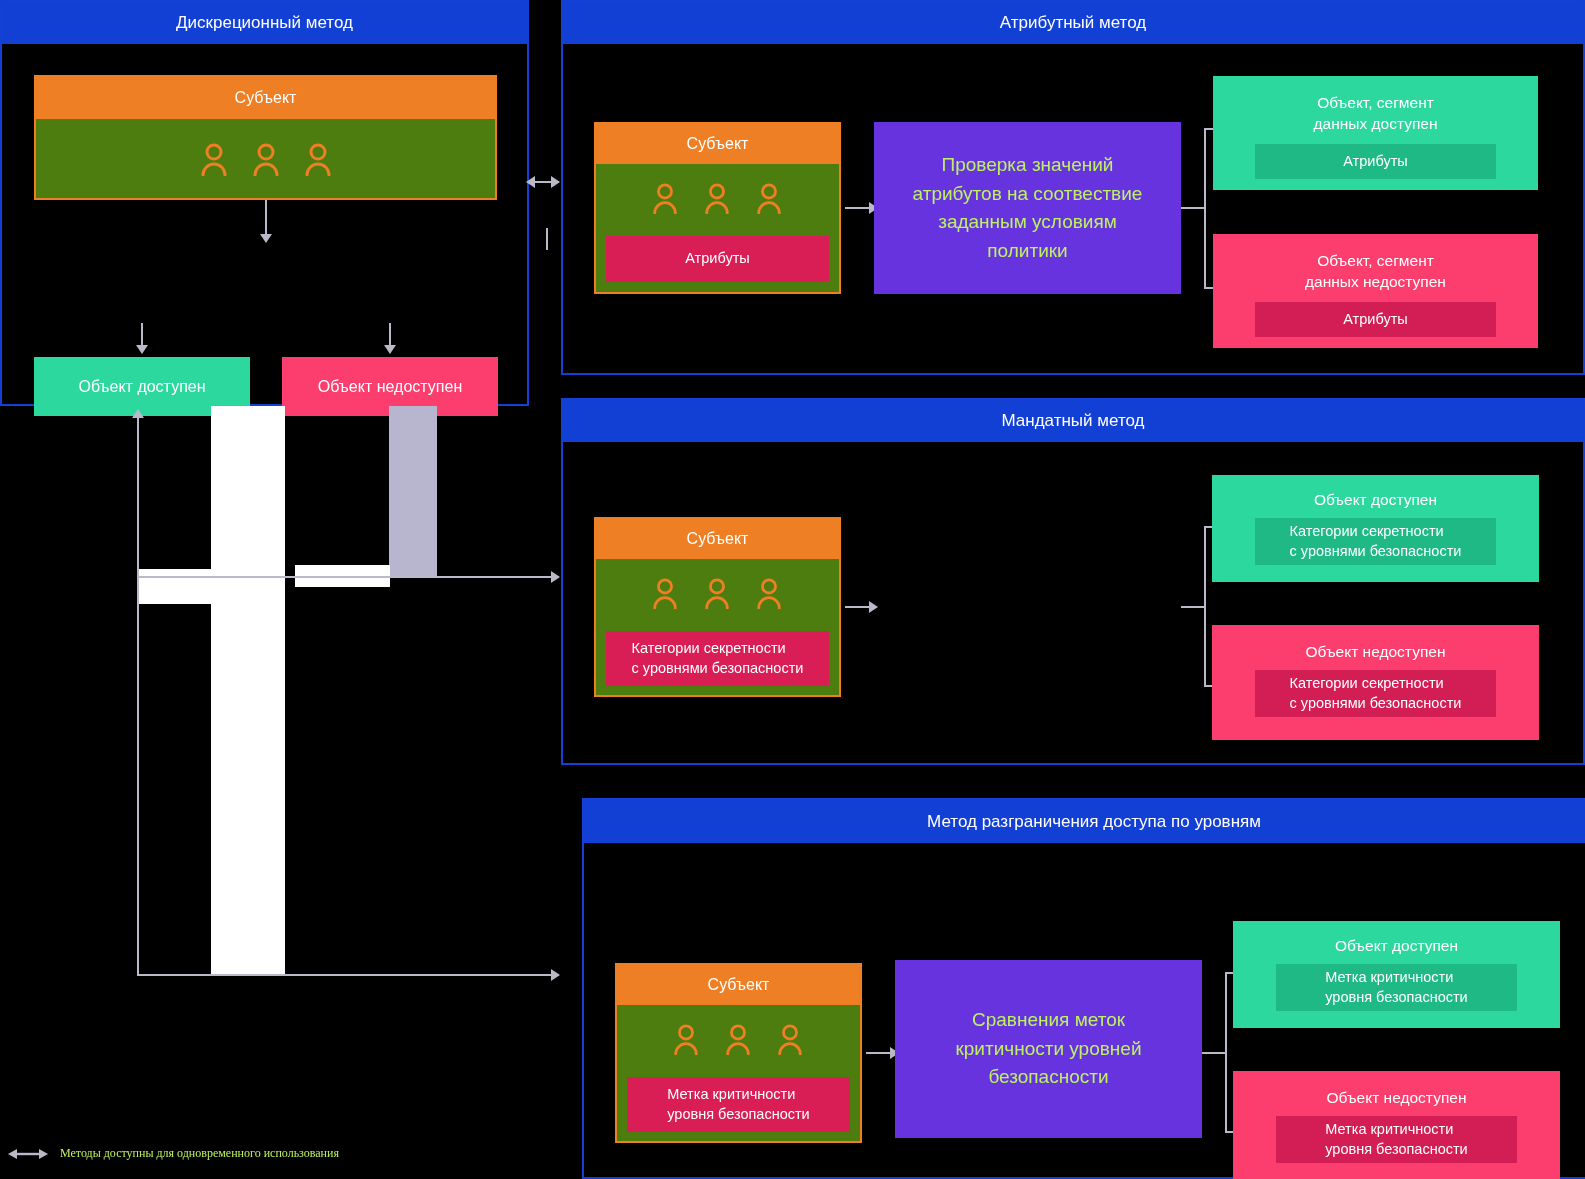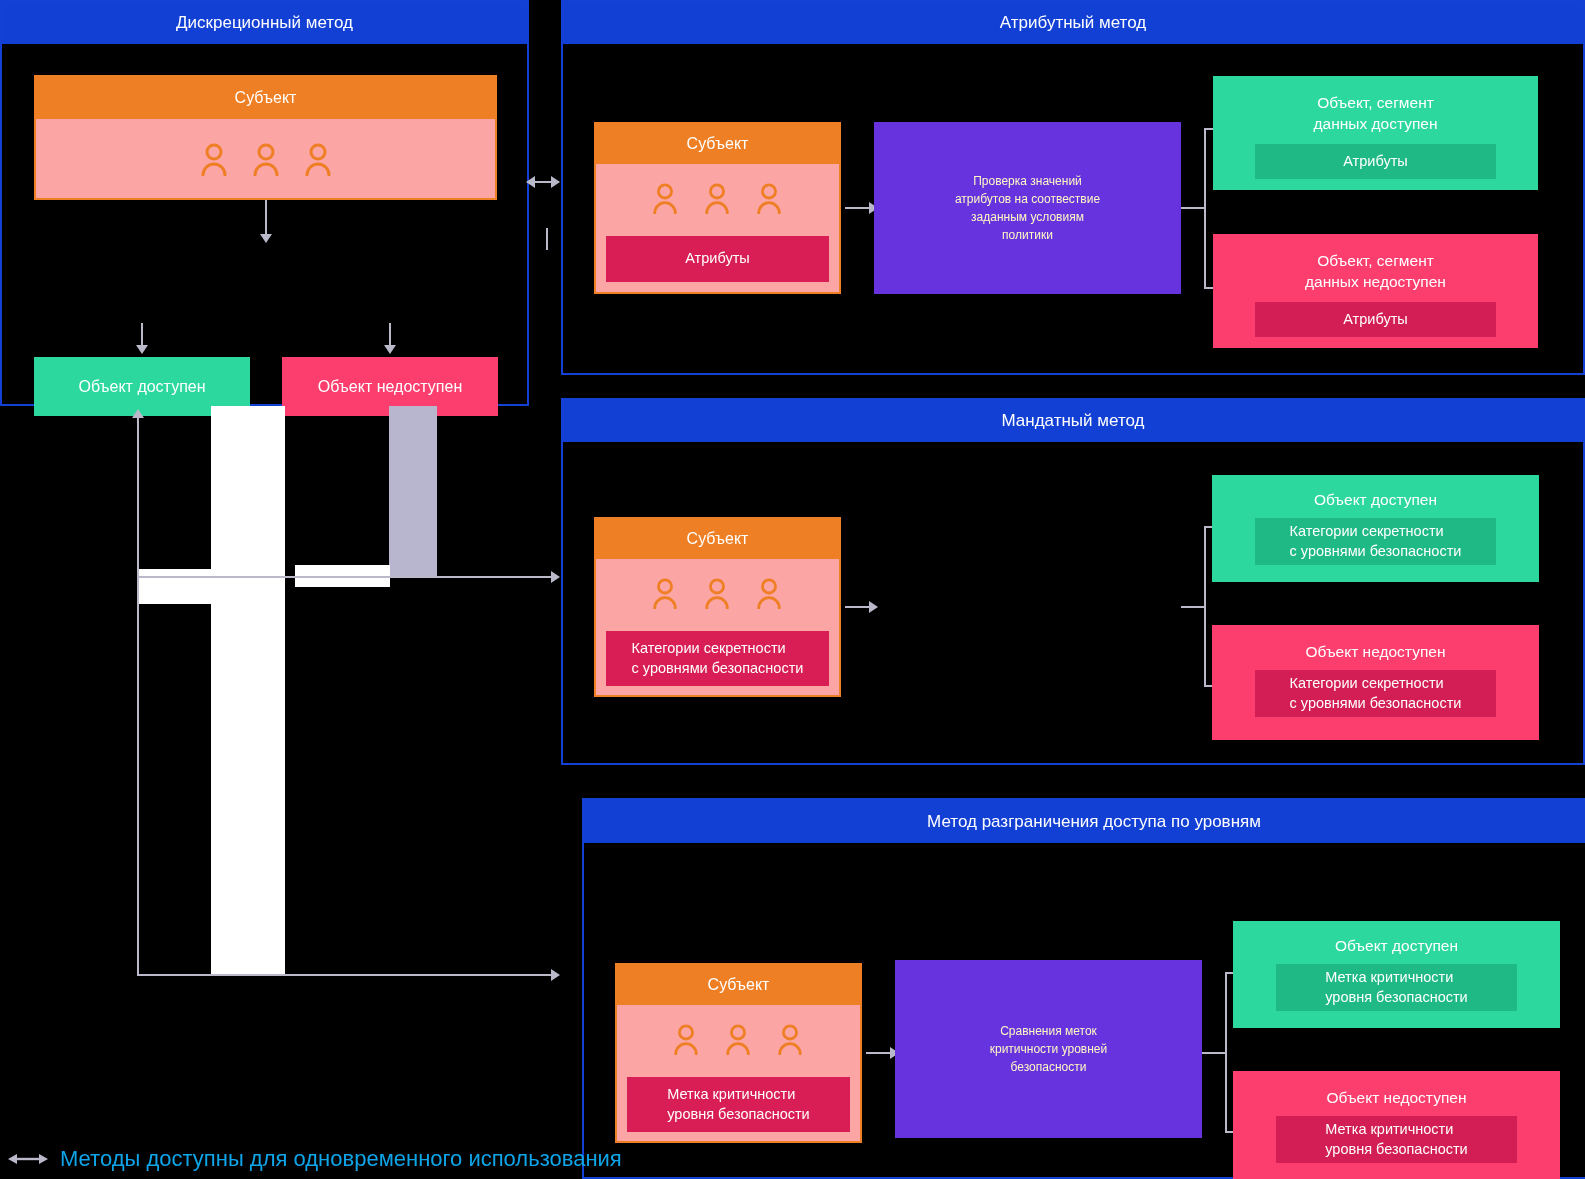--- a/index.html
+++ b/index.html
@@ -14,37 +14,37 @@
   
   .panel { position: absolute; border: 2px solid #1540d6; background: #000000; }
   .panel-header {
     background: #123fd4; color: #ffffff;
     font-size: 17px; text-align: center;
     display: flex; align-items: center; justify-content: center;
   }
   .panel-body { position: relative; width: 100%; }
 
   
-  .subject { position: absolute; border: 2px solid #ee7f24; background: #fca5a5; }
+  .subject { position: absolute; border: 2px solid #ee7f24; background: #4d7c0f; }
   .subject-head {
     background: #ee7f24; color: #fff; font-size: 16px;
     display: flex; align-items: center; justify-content: center;
     width: 100%;
   }
   .people { display: flex; justify-content: center; align-items: center; gap: 22px; }
   .person { width: 30px; height: 34px; position: relative; }
   .chip {
     background: #d81e54; color: #ffffff; font-size: 14.5px; line-height: 1.35;
     display: flex; align-items: center; justify-content: center; text-align: left;
   }
 
   
   .process {
-    position: absolute; background: #6633de; color: #fef9c3;
-    font-size: 12px; line-height: 1.5; text-align: center;
+    position: absolute; background: #6633de; color: #bef264;
+    font-size: 19px; line-height: 1.5; text-align: center;
     display: flex; align-items: center; justify-content: center; padding: 23px 14px;
   }
 
   
   .result { position: absolute; display: flex; flex-direction: column; align-items: center; }
   .result.ok { background: #2dd89f; }
   .result.no { background: #fb3e6e; }
   .result-title { color: #fff; font-size: 15.5px; line-height: 1.36; text-align: center; }
   .result .chip.ok-chip { background: #1fb986; }
   .result .chip.no-chip { background: #d21e55; }
@@ -64,21 +64,21 @@
   .arw.left  { border-right: 9px solid #b9b9ca; border-top: 6px solid transparent; border-bottom: 6px solid transparent; }
   .arw.down  { border-top: 9px solid #b9b9ca; border-left: 6px solid transparent; border-right: 6px solid transparent; }
   .arw.up    { border-bottom: 9px solid #b9b9ca; border-left: 6px solid transparent; border-right: 6px solid transparent; }
 
   
   .artifact { position: absolute; background: #ffffff; }
   .artifact.lilac { background: #b8b6ce; }
 
   
   .legend { position: absolute; display: flex; align-items: center; gap: 12px; }
-  .legend-text { color: #0ea5e9; font-size: 22px; white-space: nowrap; }
+  .legend-text { color: #bef264; font-size: 12px; white-space: nowrap; font-family: Liberation Serif, serif; }
   .dbl-arrow { position: relative; width: 40px; height: 14px; }
 </style>
 </head>
 <body>
 
 <div id="stage">
 
   <div class="panel" style="left:0px; top:0px; width:529px; height:406px;">
     <div class="panel-header" style="height:42px;">Дискреционный метод</div>
     <div class="panel-body" style="height:360px;">

